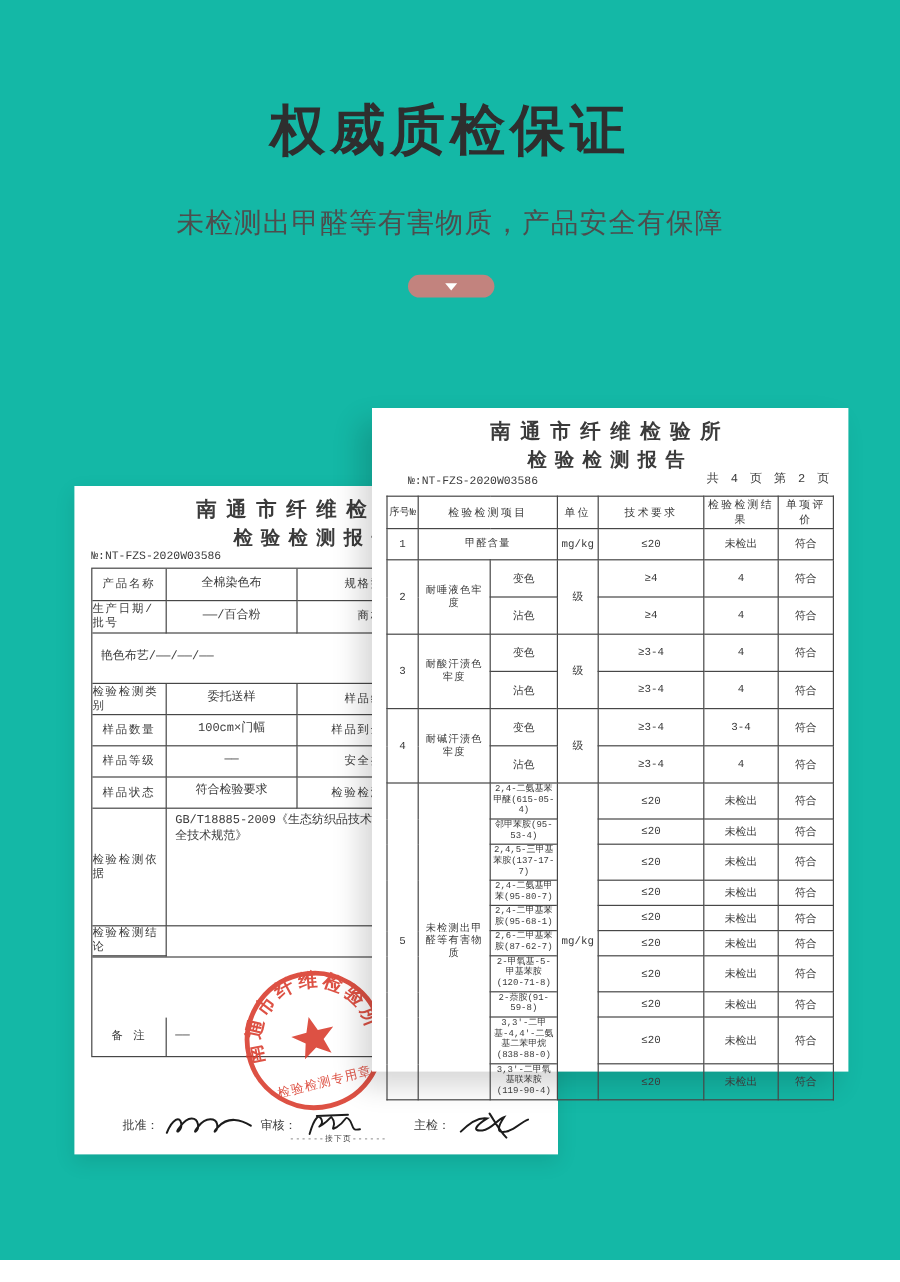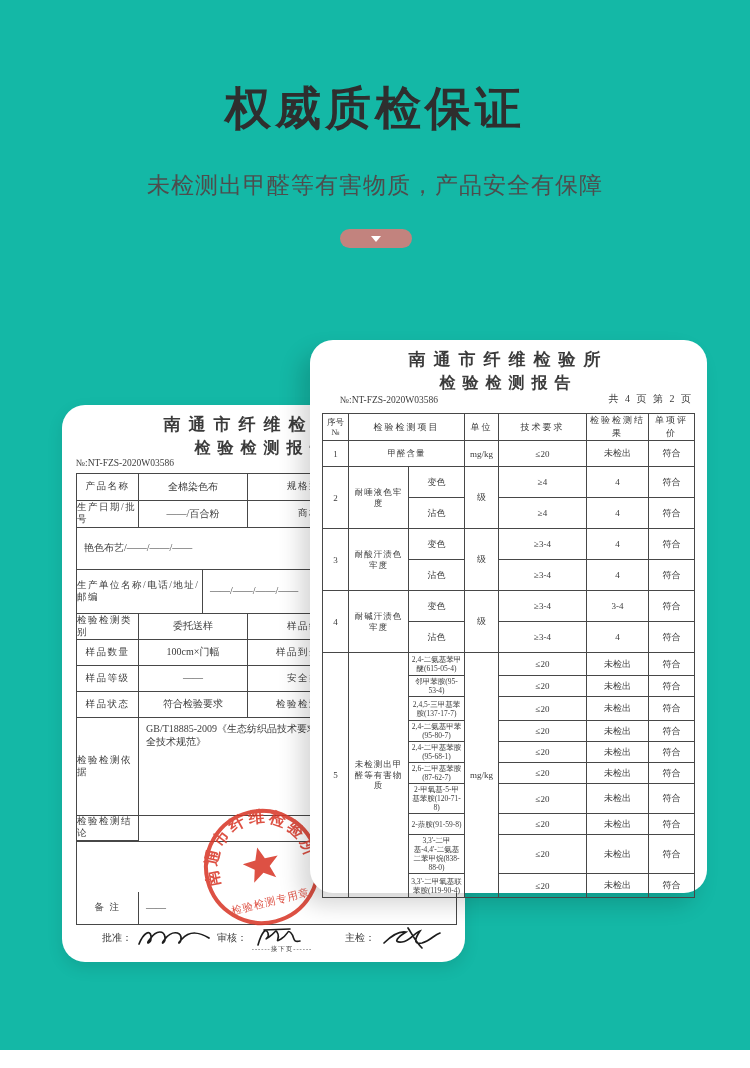--- a/index.html
+++ b/index.html
@@ -14,21 +14,21 @@
            font-size:46px;font-weight:700;color:#2e2e2e;letter-spacing:4px;}
   .hero .sub{margin:0;position:absolute;top:170px;left:0;width:750px;
              font-size:23px;color:#4d4d4d;letter-spacing:1px;}
   .pill{position:absolute;top:229px;left:340px;width:72px;height:19px;border-radius:10px;
         background:#c2837e;display:flex;align-items:center;justify-content:center;cursor:pointer;}
   .tri{width:0;height:0;border-left:5px solid transparent;border-right:5px solid transparent;
        border-top:6px solid #ffffff;}
 
   
   .doc{position:absolute;background:#ffffff;color:#3b3b3b;
-       font-family:Liberation Serif, serif;border-radius:23px;}
+       font-family:Liberation Mono, monospace;}
   .back-doc{left:62px;top:405px;width:403px;height:557px;z-index:1;
             box-shadow:0 6px 16px rgba(0,0,0,.10);}
   .front-doc{left:310px;top:340px;width:397px;height:553px;z-index:2;
              box-shadow:-10px 12px 22px rgba(0,0,0,.16);}
   .doc-org{position:absolute;width:100%;text-align:center;font-weight:700;
            font-size:17px;letter-spacing:8px;white-space:nowrap;}
   .doc-title{position:absolute;width:100%;text-align:center;font-weight:700;
              font-size:16px;letter-spacing:7px;white-space:nowrap;}
   .back-doc .doc-org{top:8px;}   .back-doc .doc-title{top:33px;}
   .front-doc .doc-org{top:8px;}  .front-doc .doc-title{top:33px;}
@@ -98,24 +98,20 @@
           <div class="bcell" style="width: 85px;"></div>
         </div>
         <div class="brow" style="height: 27px;">
           <div class="bcell lab" style="width: 62px;">生产日期/批号</div>
           <div class="bcell" style="width: 109px;">——/百合粉</div>
           <div class="bcell lab" style="width: 123px;">商标</div>
           <div class="bcell" style="width: 85px;"></div>
         </div>
         <div class="brow" style="height: 42px;">
           <div class="bcell ta-l" style="width: 253px;">艳色布艺/——/——/——</div>
-        </div>
-        <div class="brow" style="height: 44px;">
-          <div class="bcell lab" style="width: 126px;">生产单位名称/电话/地址/邮编</div>
-          <div class="bcell ta-l" style="width: 253px;">——/——/——/——</div>
         </div>
         <div class="brow" style="height: 26px;">
           <div class="bcell lab" style="width: 62px;">检验检测类别</div>
           <div class="bcell" style="width: 109px;">委托送样</div>
           <div class="bcell lab" style="width: 123px;">样品编号</div>
           <div class="bcell" style="width: 85px;"></div>
         </div>
         <div class="brow" style="height: 26px;">
           <div class="bcell lab" style="width: 62px;">样品数量</div>
           <div class="bcell" style="width: 109px;">100cm×门幅</div>

